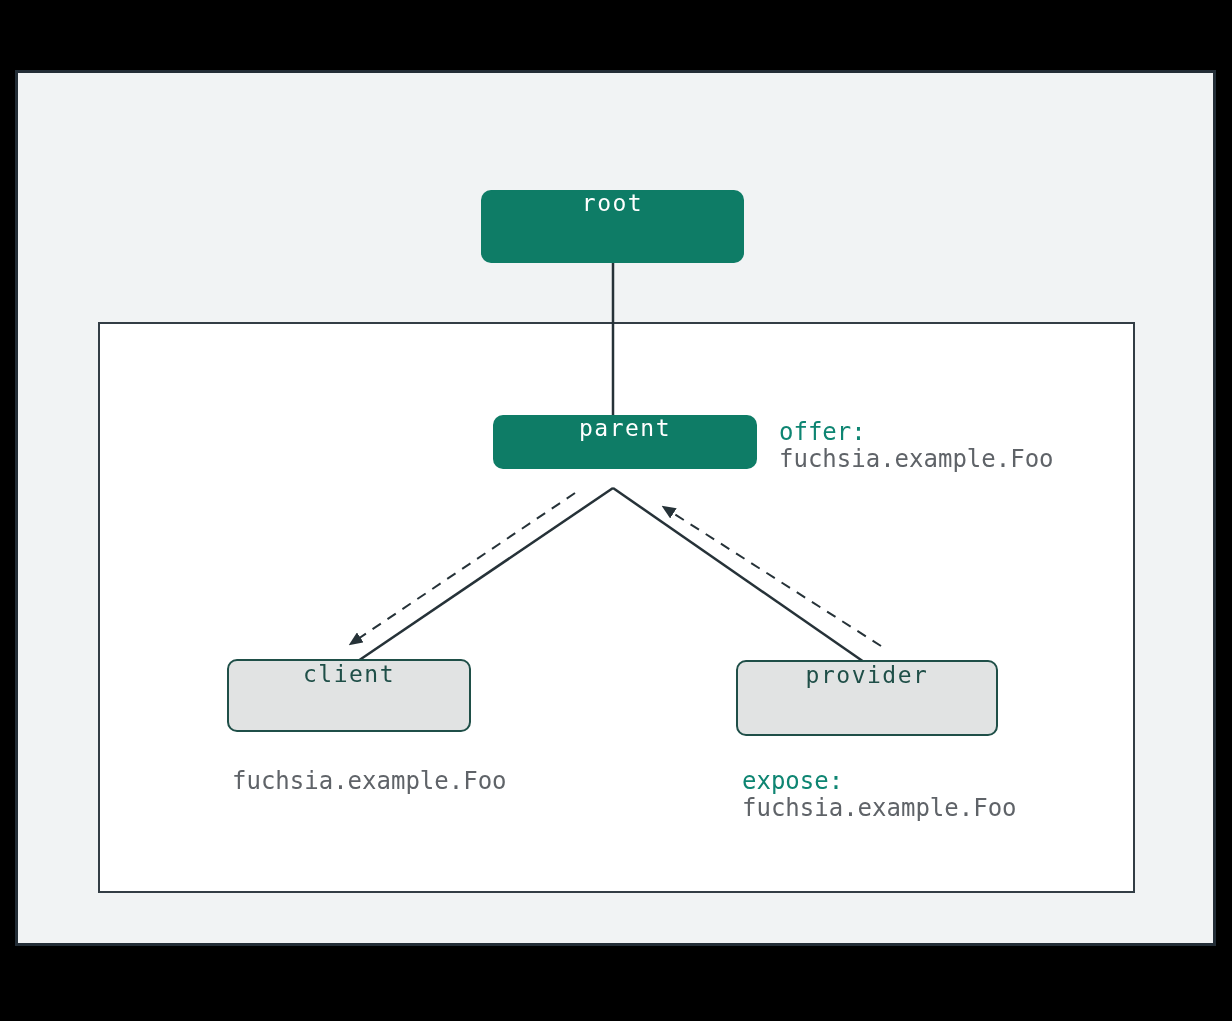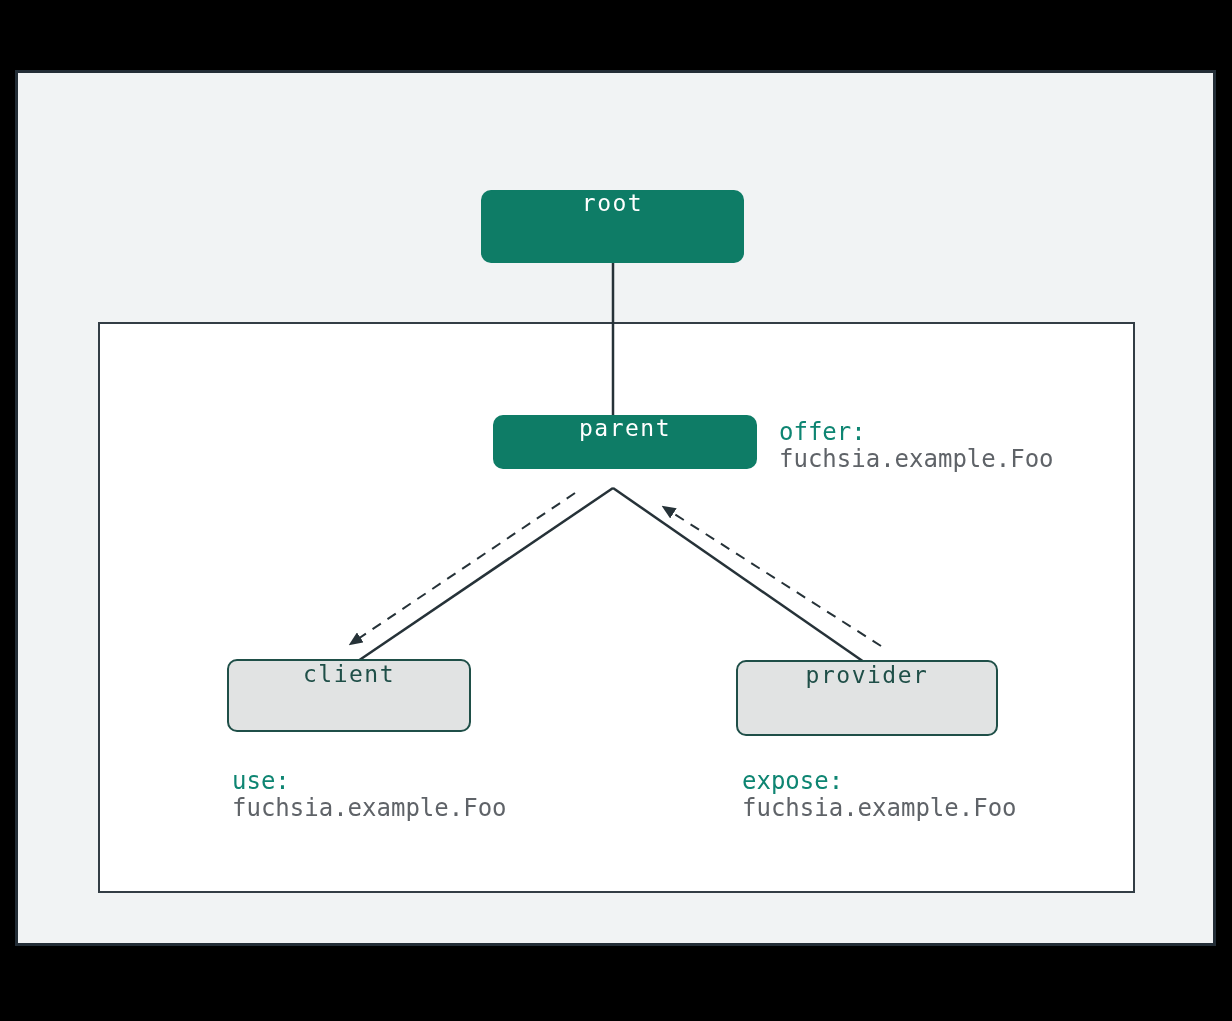--- a/index.html
+++ b/index.html
@@ -130,21 +130,20 @@
   <div class="node leaf node-provider">
     <span>provider</span>
   </div>
 
   <div class="annotation annotation-offer">
     <div class="keyword">offer:</div>
     <div class="value">fuchsia.example.Foo</div>
   </div>
 
   <div class="annotation annotation-use">
-    <div class="keyword">use:</div>
     <div class="value">fuchsia.example.Foo</div>
   </div>
 
   <div class="annotation annotation-expose">
     <div class="keyword">expose:</div>
     <div class="value">fuchsia.example.Foo</div>
   </div>
 
 </div>
 

